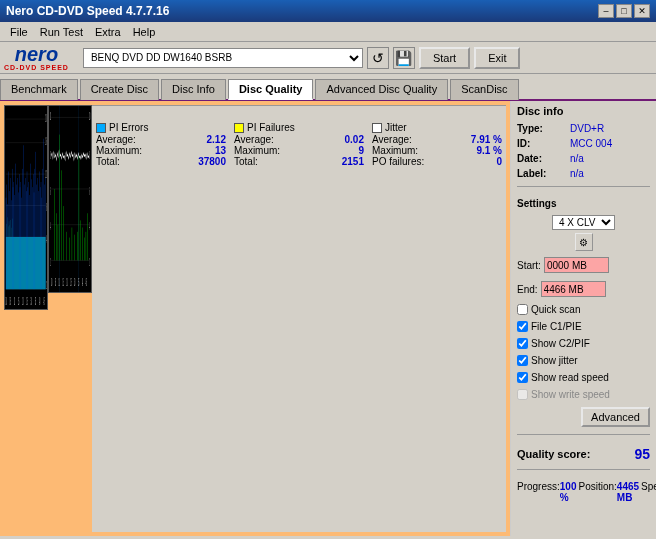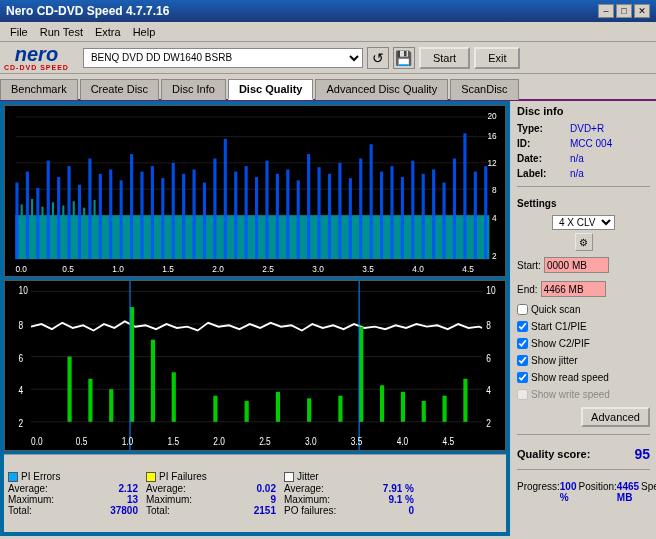--- a/index.html
+++ b/index.html
@@ -108,25 +108,24 @@
     
     .main-content {
       display: flex;
       background: white;
       height: calc(539px - 22px - 20px - 32px - 30px);
     }
 
     
     .chart-area {
       flex: 1;
-      background: #0369a1;
+      background: #fdba74;
       border-right: 1px solid #ccc;
       padding: 4px;
       display: flex;
-      flex-direction: column;
     }
 
     .chart-container {
       background: #000000;
       border: 1px solid #555;
       flex: 1;
       margin-bottom: 3px;
       position: relative;
       overflow: hidden;
     }
@@ -532,21 +531,21 @@
       <span>End:</span>
       <input class="mb-field" type="text" value="4466 MB" style="">
     </div>
 
     <div class="checkbox-row">
       <input type="checkbox" style="">
       <span>Quick scan</span>
     </div>
     <div class="checkbox-row">
       <input type="checkbox" checked="" style="">
-      <span>Start C1/PIE</span>
+      <span>File C1/PIE</span>
     </div>
     <div class="checkbox-row">
       <input type="checkbox" checked="" style="">
       <span>Show C2/PIF</span>
     </div>
     <div class="checkbox-row">
       <input type="checkbox" checked="" style="">
       <span>Show jitter</span>
     </div>
     <div class="checkbox-row">

